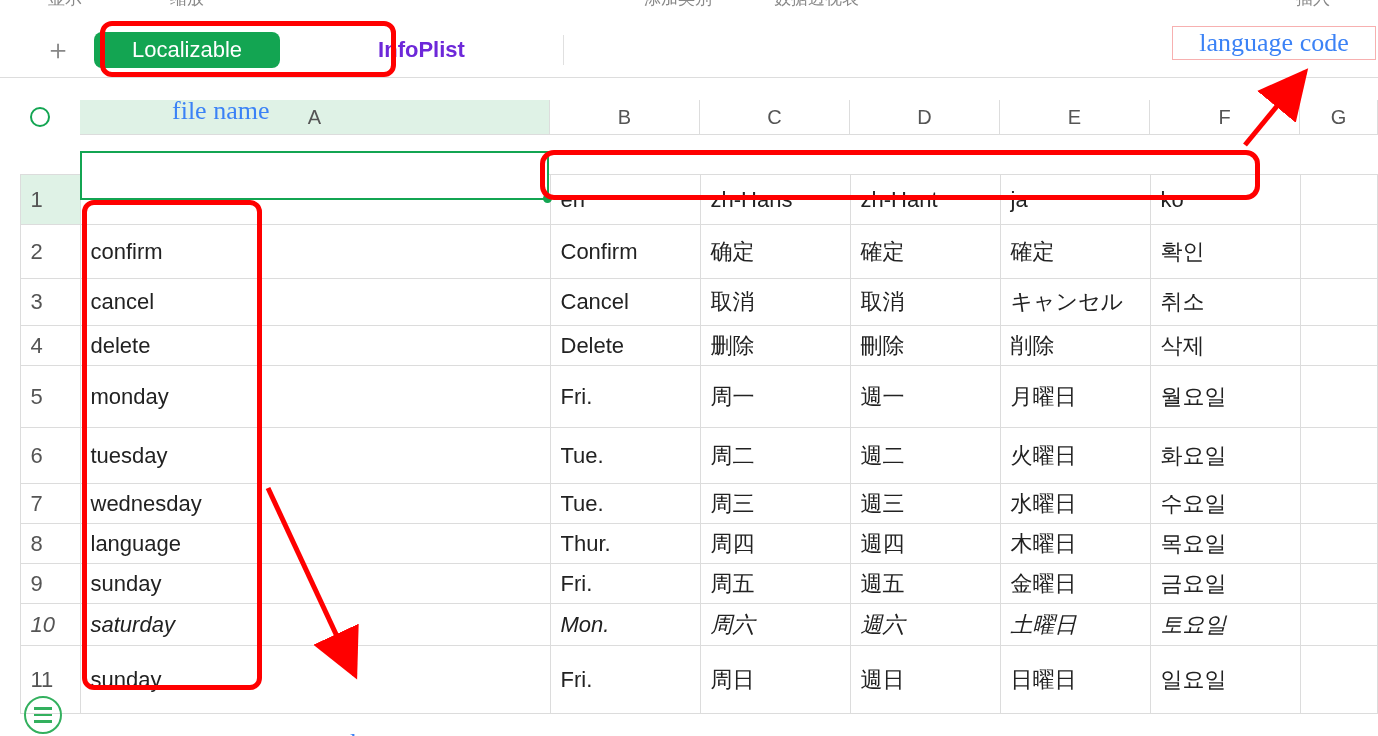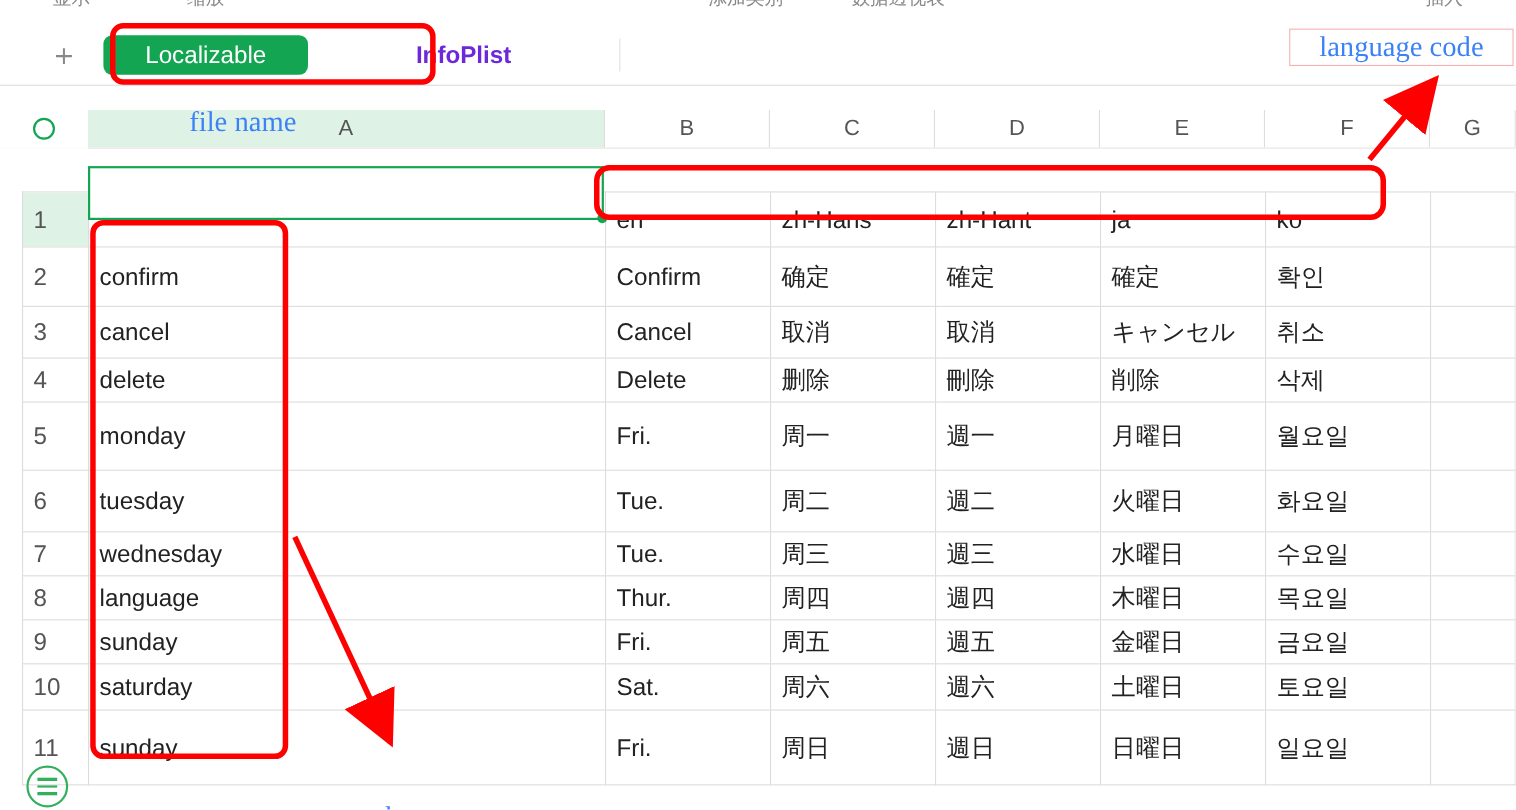--- a/index.html
+++ b/index.html
@@ -302,25 +302,25 @@
     <td class="gutter"></td>
     <td class="row-head">9</td>
     <td>sunday</td>
     <td>Fri.</td>
     <td>周五</td>
     <td>週五</td>
     <td>金曜日</td>
     <td>금요일</td>
     <td></td>
         </tr>
-        <tr style="height: 42px;">
+        <tr style="height: 42px; font-style: italic;">
     <td class="gutter"></td>
     <td class="row-head">10</td>
     <td>saturday</td>
-    <td>Sat.</td>
+    <td>Mon.</td>
     <td>周六</td>
     <td>週六</td>
     <td>土曜日</td>
     <td>토요일</td>
     <td></td>
         </tr>
         <tr style="height: 68px;">
     <td class="gutter"></td>
     <td class="row-head">11</td>
     <td>sunday</td>

